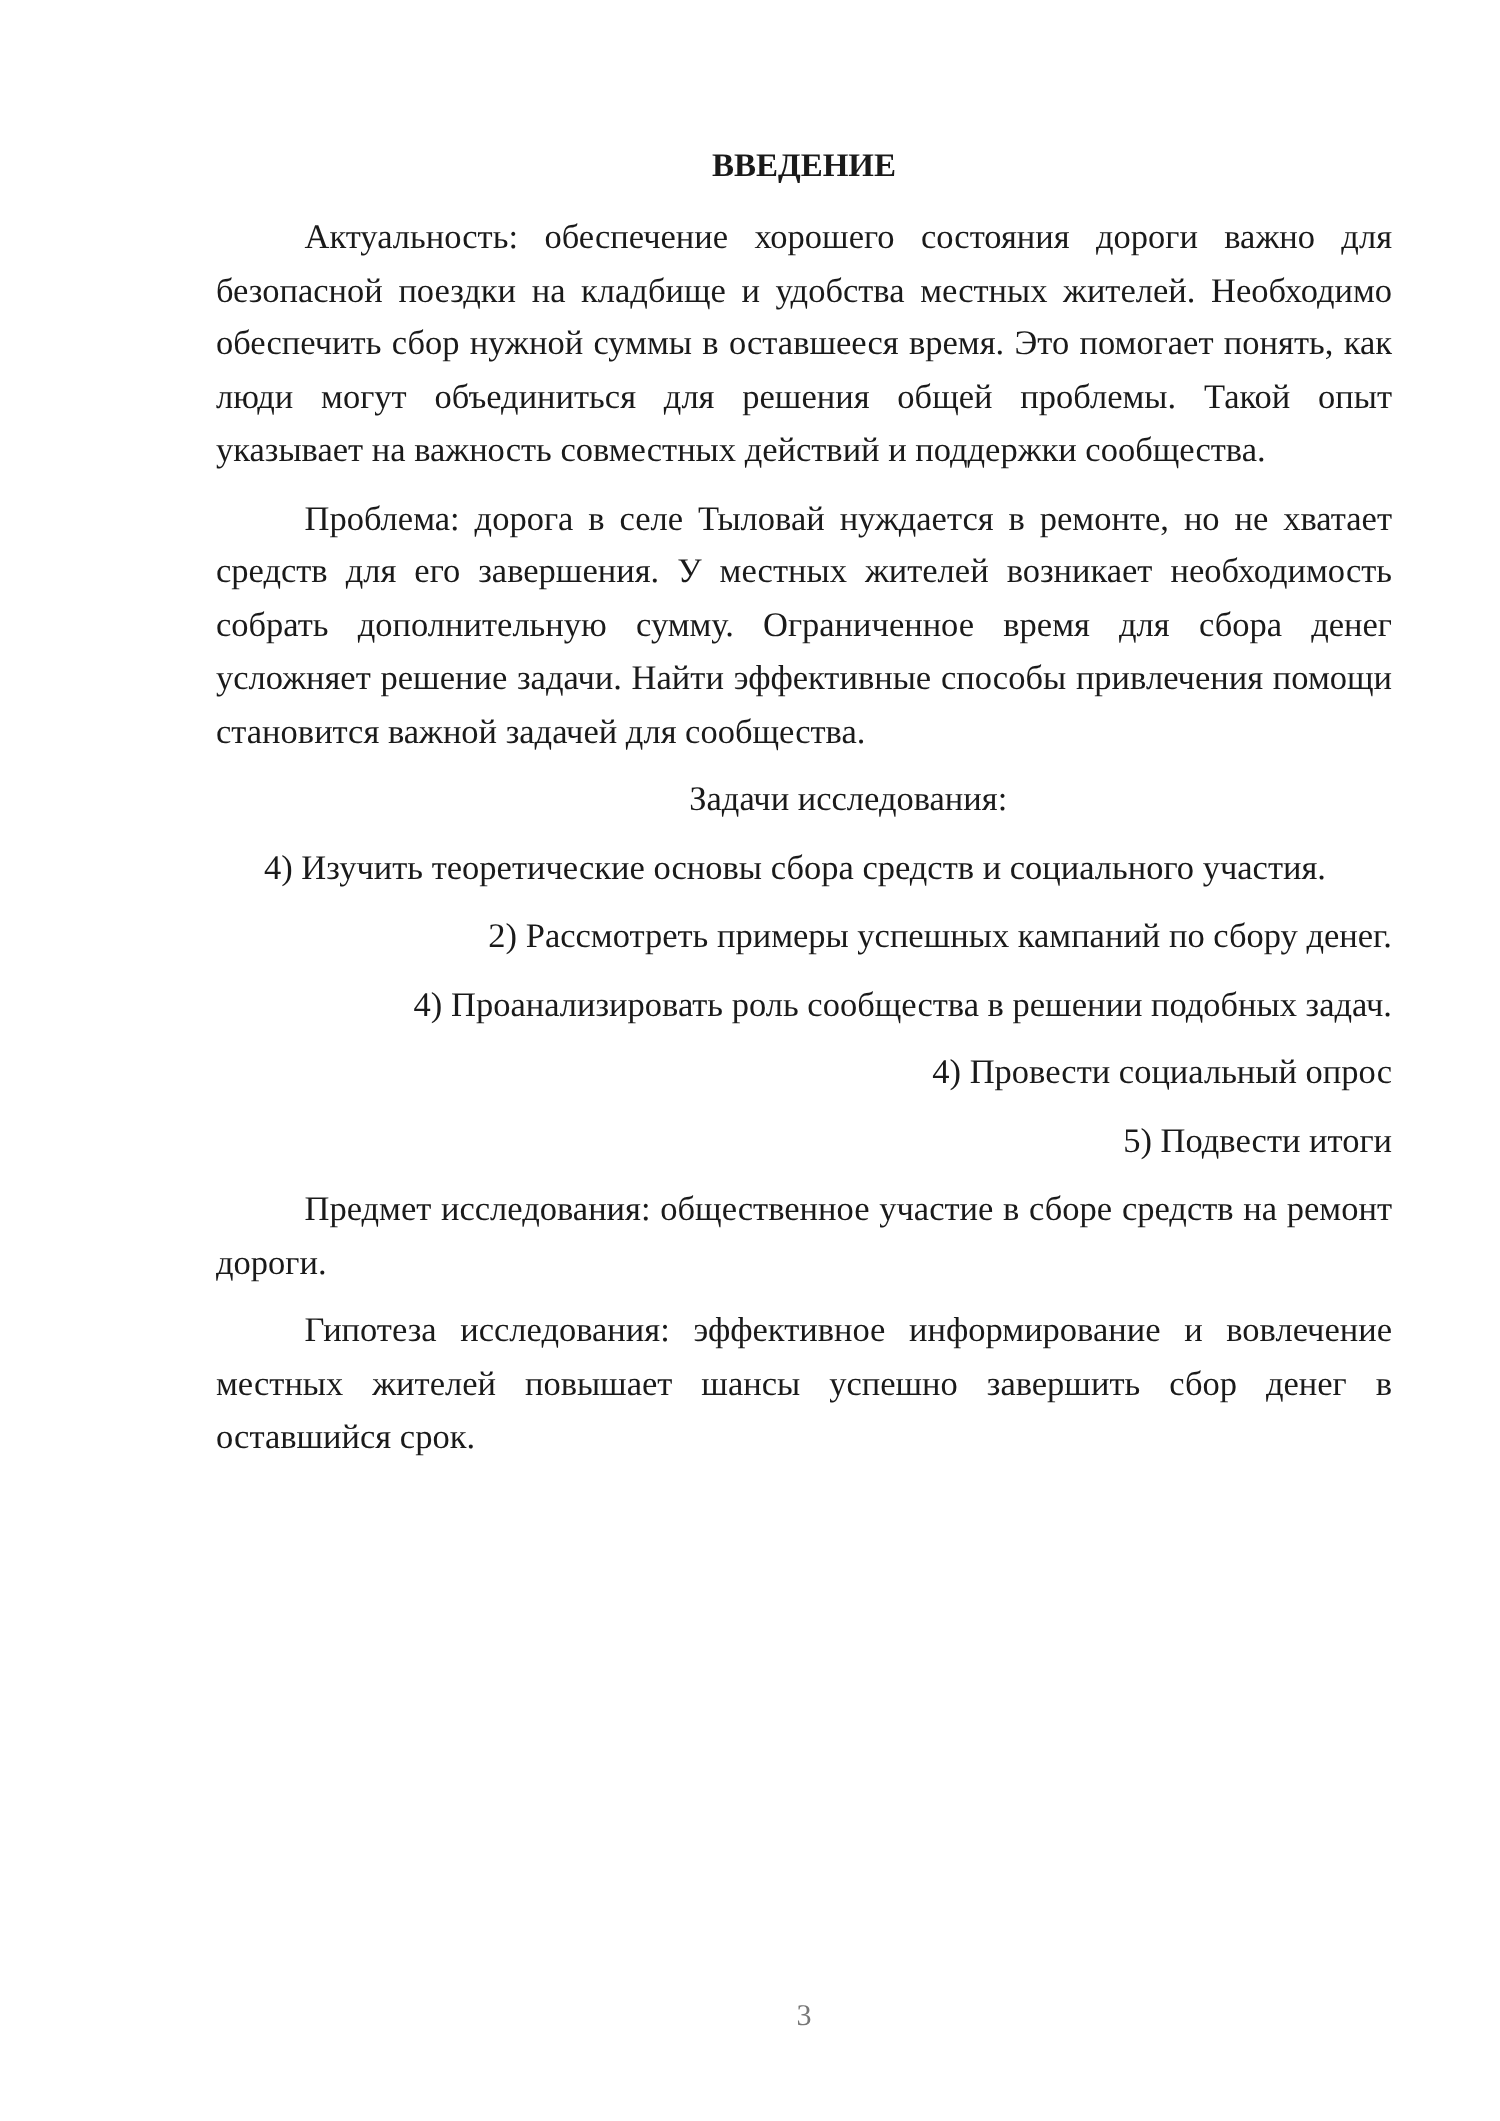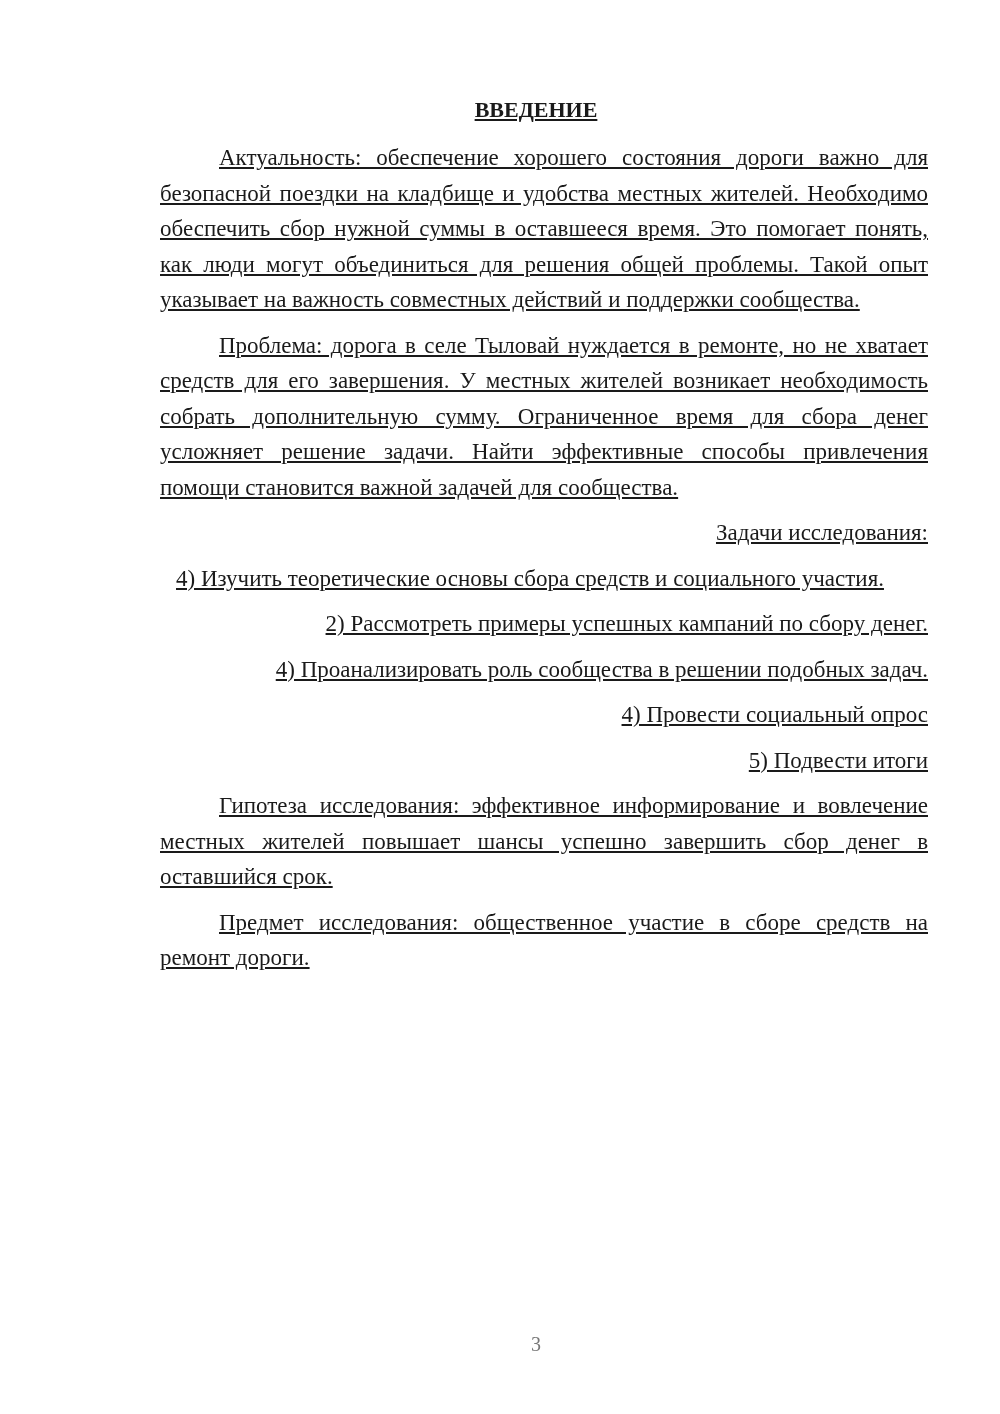--- a/index.html
+++ b/index.html
@@ -15,35 +15,34 @@
     font-family: "Liberation Serif", "DejaVu Serif", serif;
     color: #1a1a1a;
   }
   .page {
     position: absolute;
     left: 144px;
     top: 92px;
     width: 784px;
     font-size: 23px;
     line-height: 35.5px;
-    text-decoration: underline;
   }
   .title {
     text-align: center;
     font-weight: bold;
     font-size: 22px;
     margin: 0 0 12px 0;
     line-height: 36px;
   }
   p {
-    margin: 0 0 10px 16px;
+    margin: 0 0 10px 0;
     text-align: justify;
     text-indent: 59px;
   }
-  p.nojust { text-align: right; }
+  p.nojust { text-align: center; }
   .task {
     margin: 0 0 10px 0;
     text-align: justify;
     text-indent: 32px;
   }
   .task-left { text-align: right; }
   .page-number {
     position: absolute;
     top: 1333px;
     left: 0;
@@ -64,17 +63,17 @@
   <p>Актуальность: обеспечение хорошего состояния дороги важно для безопасной поездки на кладбище и удобства местных жителей. Необходимо обеспечить сбор нужной суммы в оставшееся время. Это помогает понять, как люди могут объединиться для решения общей проблемы. Такой опыт указывает на важность совместных действий и поддержки сообщества.</p>
   <p>Проблема: дорога в селе Тыловай нуждается в ремонте, но не хватает средств для его завершения. У местных жителей возникает необходимость собрать дополнительную сумму. Ограниченное время для сбора денег усложняет решение задачи. Найти эффективные способы привлечения помощи становится важной задачей для сообщества.</p>
   <p class="nojust">Задачи исследования:</p>
 
   <div class="task">4) Изучить теоретические основы сбора средств и социального участия.</div>
   <div class="task task-left">2) Рассмотреть примеры успешных кампаний по сбору денег.</div>
   <div class="task task-left">4) Проанализировать роль сообщества в решении подобных задач.</div>
   <div class="task task-left">4) Провести социальный опрос</div>
   <div class="task task-left">5) Подвести итоги</div>
 
+  <p>Предмет исследования: общественное участие в сборе средств на ремонт дороги.</p>
   <p>Гипотеза исследования: эффективное информирование и вовлечение местных жителей повышает шансы успешно завершить сбор денег в оставшийся срок.</p>
-  <p>Предмет исследования: общественное участие в сборе средств на ремонт дороги.</p>
 </div>
 
 <div class="page-number">3</div>
 
 </body></html>

